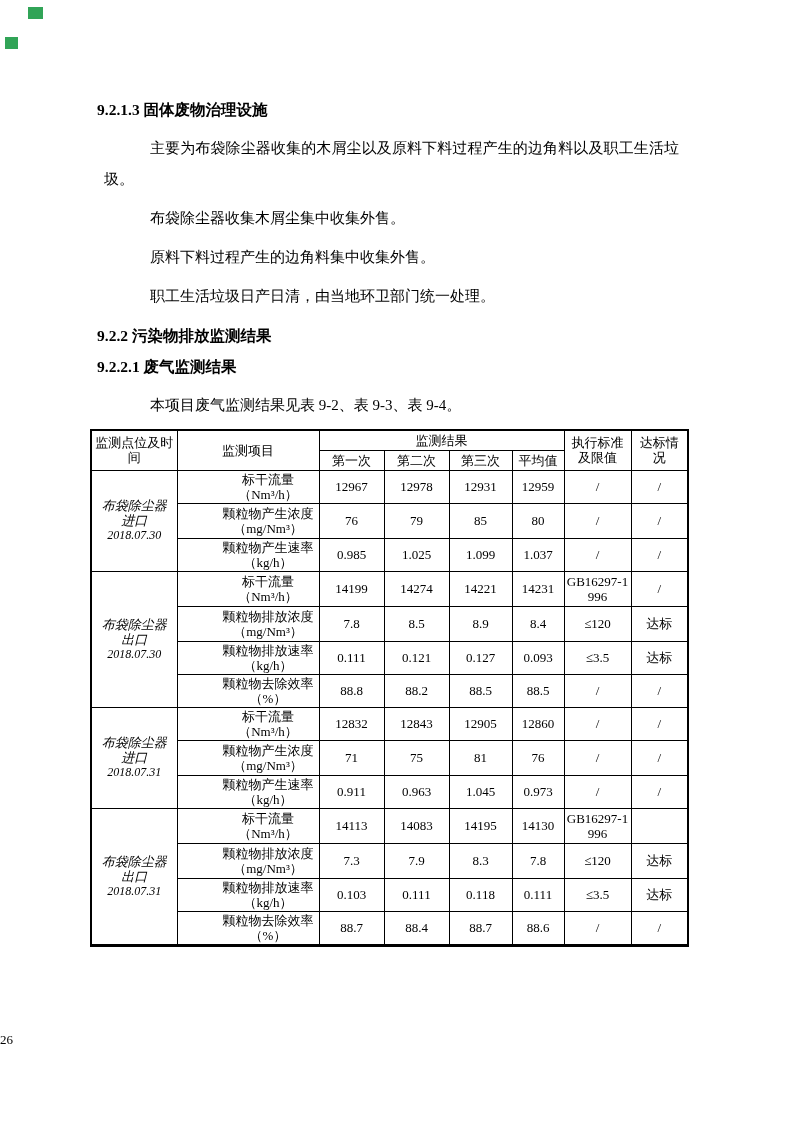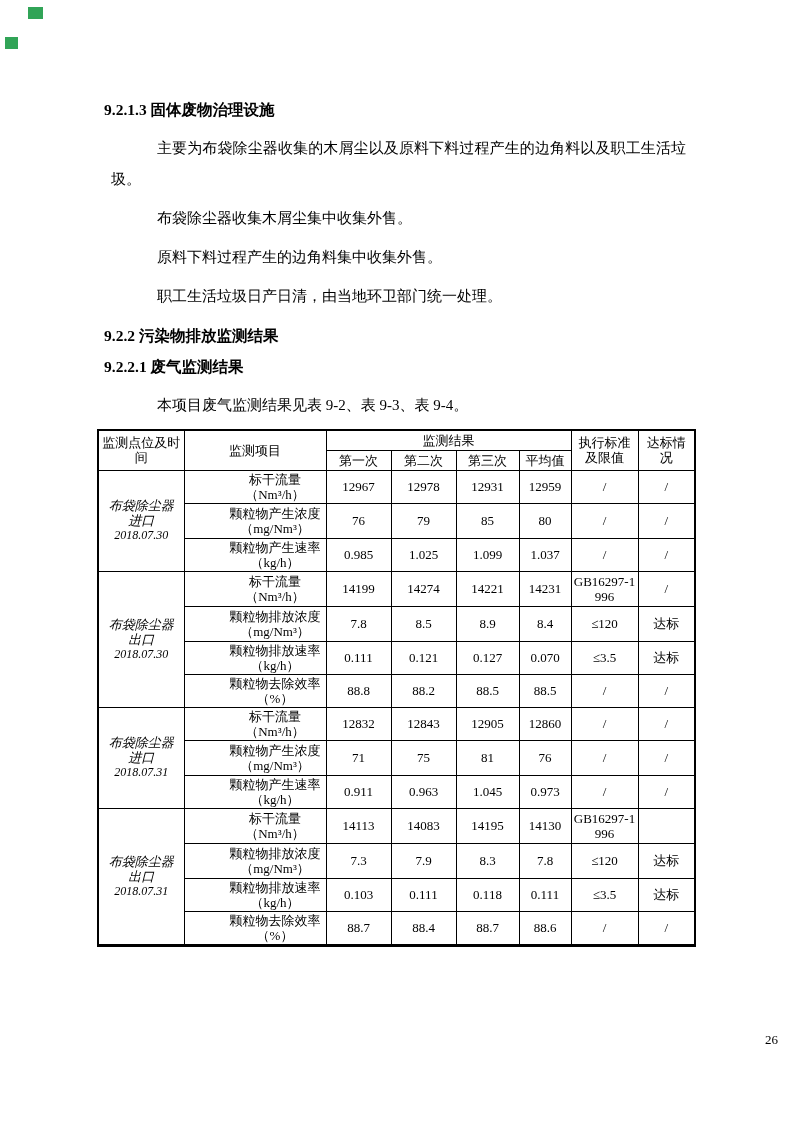--- a/index.html
+++ b/index.html
@@ -7,21 +7,21 @@
     position:relative;
     width:794px;height:1123px;
     margin:0 auto;
     background:#ffffff;
     font-family:"Liberation Serif","DejaVu Serif",serif;
     color:#000;
     overflow:hidden;
   }
   .content{
     position:absolute;
-    left:97px;top:94px;
+    left:90px;top:94px;
     width:597px;
   }
   .mark{position:absolute;}
   .mark1{left:28px;top:7px;width:15px;height:12px;}
   .mark2{left:5px;top:37px;width:13px;height:12px;}
 
   .doc h3{
     font-size:15.5px;font-weight:bold;
     line-height:31px;margin:0;padding-left:7px;
   }
@@ -63,21 +63,21 @@
   tr.d{height:35px;}
   th.pt{padding:0 6px;}
   th.std{padding:0 5px;}
   th.cmp{padding:0 8px;font-family:Liberation Serif, serif;}
   td.loc{line-height:17px;font-size:13px;font-style:italic;}
   td.loc .dt{font-size:12px;}
   td.item span{display:block;padding-left:40px;}
   td.std{word-break:break-all;}
   .page-number{
     position:absolute;left:0;right:16px;top:1032px;
-    text-align:right;font-size:13px;
+    text-align:left;font-size:13px;
   }
 </style>
 </head>
 <body>
 
 <div class="page">
 
   <div class="mark mark1" style="background: rgb(49, 164, 87);"></div>
   <div class="mark mark2" style="background: rgb(49, 164, 87);"></div>
 
@@ -188,21 +188,21 @@
         <td class="std">≤120</td>
         <td>达标</td>
       </tr>
       <tr class="s">
         <td class="item">
               <span>颗粒物排放速率（kg/h）</span>
             </td>
         <td>0.111</td>
         <td>0.121</td>
         <td>0.127</td>
-        <td>0.070</td>
+        <td>0.093</td>
         <td class="std">≤3.5</td>
         <td>达标</td>
       </tr>
       <tr class="s">
         <td class="item">
               <span>颗粒物去除效率（%）</span>
             </td>
         <td>88.8</td>
         <td>88.2</td>
         <td>88.5</td>

